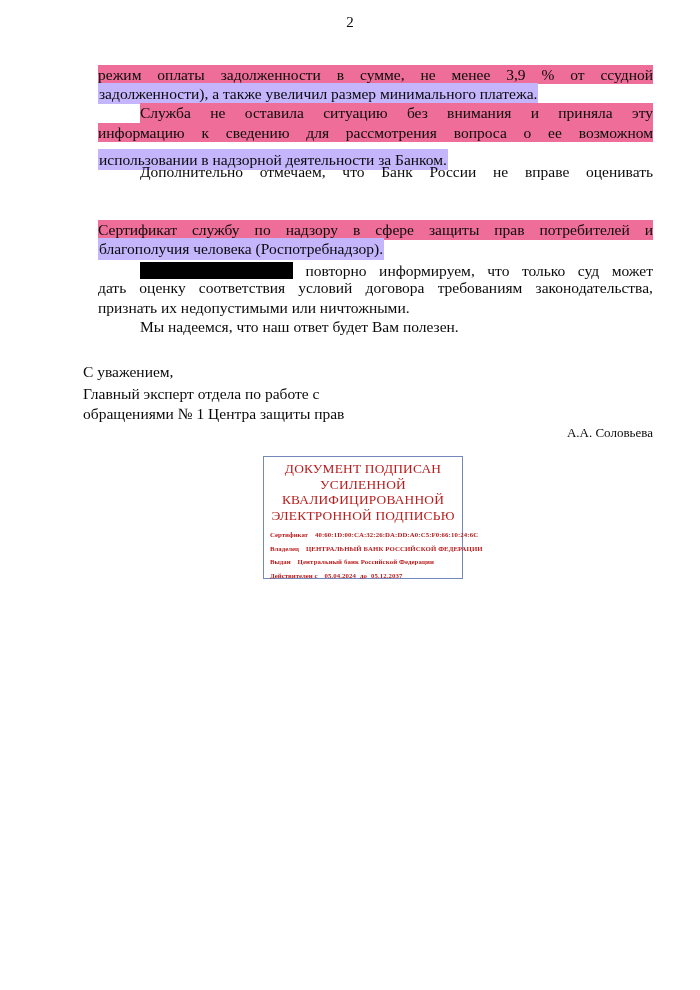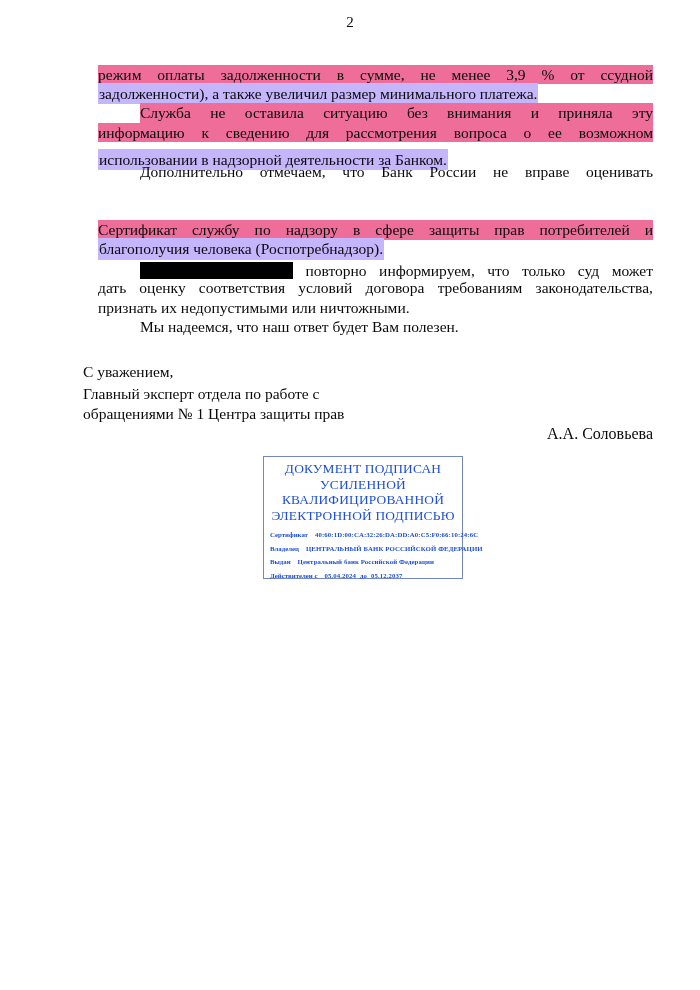--- a/index.html
+++ b/index.html
@@ -28,25 +28,25 @@
     text-align:justify;text-align-last:justify;text-justify:inter-word;
   }
   .indent{left:42px;}
   .hlblock{background:#EF6E99;}
   .hl{background:#c4b5fd;padding:2.4px 1px;}
   .redaction{
     display:inline-block;width:153px;height:17px;
     background:#000000;position:relative;top:2.5px;
   }
   .closing-line{position:absolute;left:83px;font-size:15.5px;line-height:19.45px;}
-  .signer-name{position:absolute;right:47px;font-size:16px;text-align:right;}
+  .signer-name{position:absolute;right:47px;font-size:13px;text-align:right;}
   .stamp{
     position:absolute;left:263px;top:456px;width:200px;height:123px;
     border:1.6px solid #7389BE;
-    color:#1d4ed8;box-sizing:border-box;
+    color:#b91c1c;box-sizing:border-box;
   }
   .stamp-title{
     margin-top:4px;
     text-align:center;font-size:13.4px;line-height:15.6px;
     letter-spacing:0.2px;
   }
   .stamp-details{margin-top:5px;padding-left:6px;}
   .stamp-row{
     font-size:6.8px;font-weight:bold;line-height:13.4px;
     white-space:nowrap;overflow:visible;

